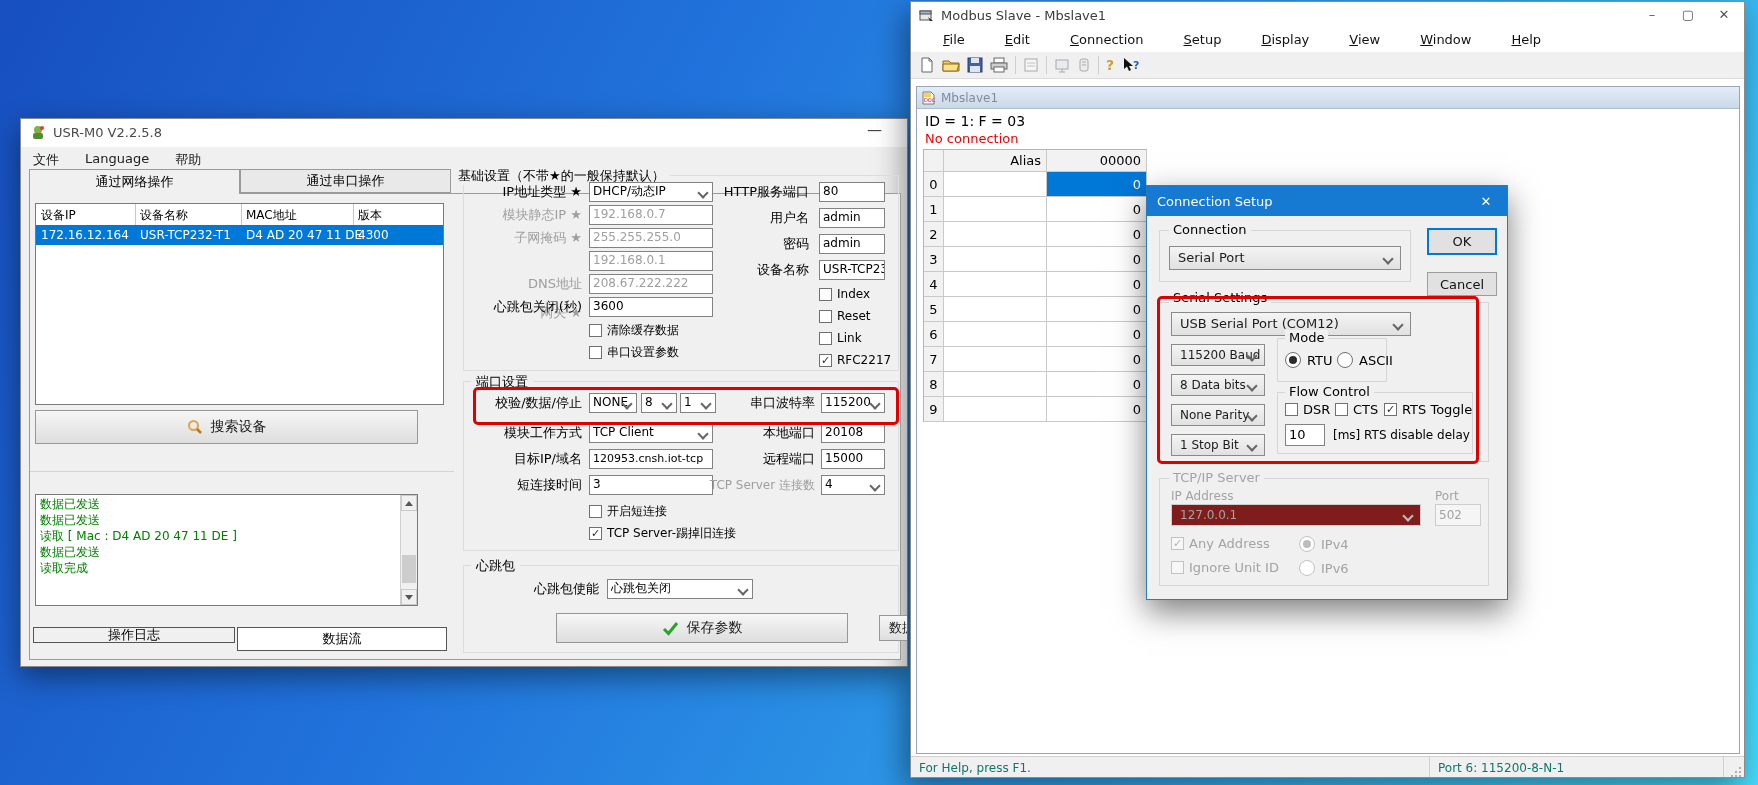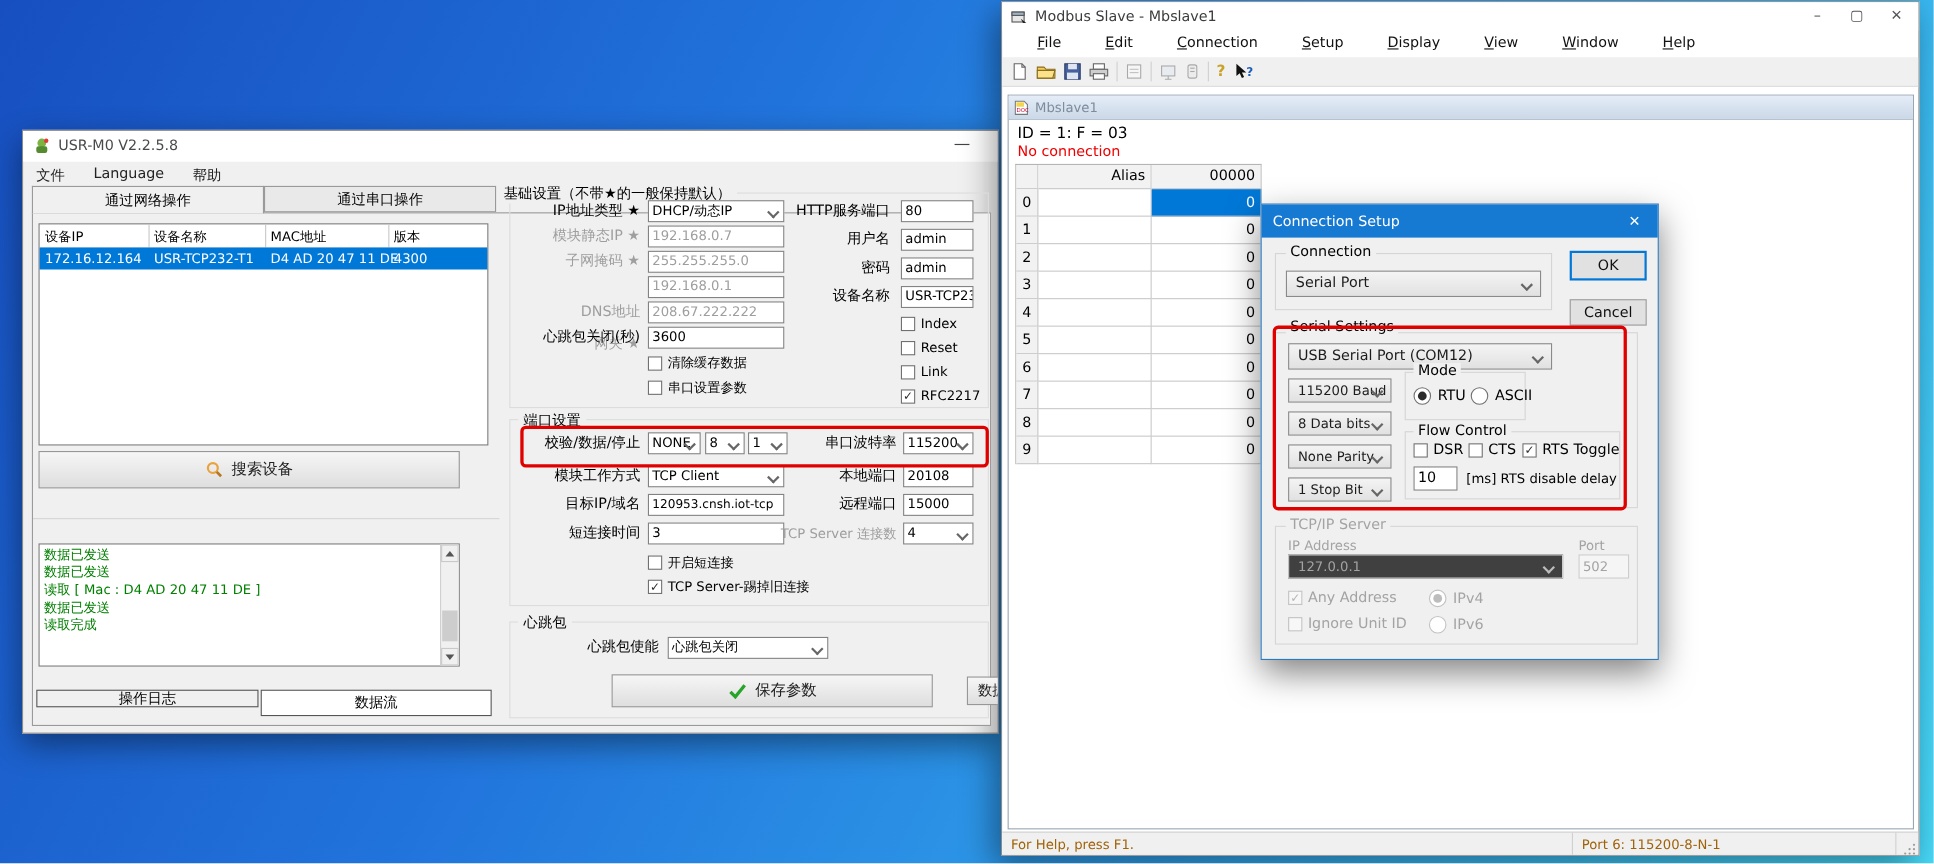--- a/index.html
+++ b/index.html
@@ -39,21 +39,21 @@
   .tbtn{width:36px;height:25px;display:flex;align-items:center;justify-content:center;color:#555;font-size:13px;}
   .gc{box-sizing:border-box;border-right:1px solid #c9c9c9;border-bottom:1px solid #c9c9c9;
       font-size:13px;display:flex;align-items:center;}
   .gh{background:#f2f2f2;}
   
   .dlg{position:absolute;background:#f0f0f0;border:1px solid #2a7ac0;box-sizing:border-box;
        box-shadow:0 12px 30px rgba(0,0,0,.5);z-index:20;}
   .dcombo{position:absolute;box-sizing:border-box;background:linear-gradient(#f4f4f4,#e1e1e1);
           border:1px solid #8a8a8a;font-size:13px;color:#1c1c1c;padding:3px 22px 0 8px;white-space:nowrap;overflow:hidden;}
   .dcombo .chev{top:8px;right:8px;}
-  .dcombo.dgray{background:#404040;border-color:#cdcdcd;color:#a3a3a3;}
+  .dcombo.dgray{background:#7f1d1d;border-color:#cdcdcd;color:#a3a3a3;}
   .dcombo.dgray .chev{border-color:#bdbdbd;}
   .dbtn{position:absolute;box-sizing:border-box;background:#e1e1e1;border:1px solid #9c9c9c;
         display:flex;align-items:center;justify-content:center;font-size:13px;color:#111;}
   .dfs{position:absolute;border:1px solid #d5d5d5;box-sizing:border-box;}
   .dfslbl{position:absolute;background:#f0f0f0;padding:0 4px;font-size:13px;white-space:nowrap;z-index:2;}
   .rad{position:absolute;display:flex;align-items:center;gap:6px;font-size:13px;white-space:nowrap;}
   .circ{width:14px;height:14px;border:1px solid #707070;border-radius:50%;background:#fff;position:relative;flex:none;}
   .circ.sel::after{content:"";position:absolute;inset:3px;border-radius:50%;background:#2b2b2b;}
   .dg .bx{border-color:#c2c2c2;color:#b5b5b5;background:#f7f7f7;}
   .dg .circ{border-color:#c2c2c2;}
@@ -383,21 +383,21 @@
           <div class="gc" style="width:100px;height:25px;justify-content:flex-end;padding-right:5px;">0</div>
         </div>
         <div style="display:flex;">
           <div class="gc gh" style="width:20px;height:25px;justify-content:center;">9</div>
           <div class="gc" style="width:103px;height:25px;"></div>
           <div class="gc" style="width:100px;height:25px;justify-content:flex-end;padding-right:5px;">0</div>
         </div>
       </div>
     </div>
 
-    <div class="abs" style="left:0;top:754px;width:100%;height:23px;background:#f0f0f0;border-top:1px solid #d0d0d0;font-size:12px;color:#a16207;">
+    <div class="abs" style="left:0;top:754px;width:100%;height:23px;background:#f0f0f0;border-top:1px solid #d0d0d0;font-size:12px;color:#0f766e;">
       <span class="abs" style="left:8px;top:4px;">For Help, press F1.</span>
       <span class="abs" style="left:518px;top:0;width:1px;height:23px;background:#d0d0d0;"></span>
       <span class="abs" style="left:527px;top:4px;">Port 6: 115200-8-N-1</span>
       <span class="abs" style="left:812px;top:0;width:1px;height:23px;background:#d0d0d0;"></span>
       <svg class="abs" style="right:2px;bottom:2px;" width="12" height="12">
         <circle cx="10" cy="2" r="1" fill="#9a9a9a"></circle>
           <circle cx="10" cy="6" r="1" fill="#9a9a9a"></circle>
           <circle cx="10" cy="10" r="1" fill="#9a9a9a"></circle>
           <circle cx="6" cy="6" r="1" fill="#9a9a9a"></circle>
           <circle cx="6" cy="10" r="1" fill="#9a9a9a"></circle>

